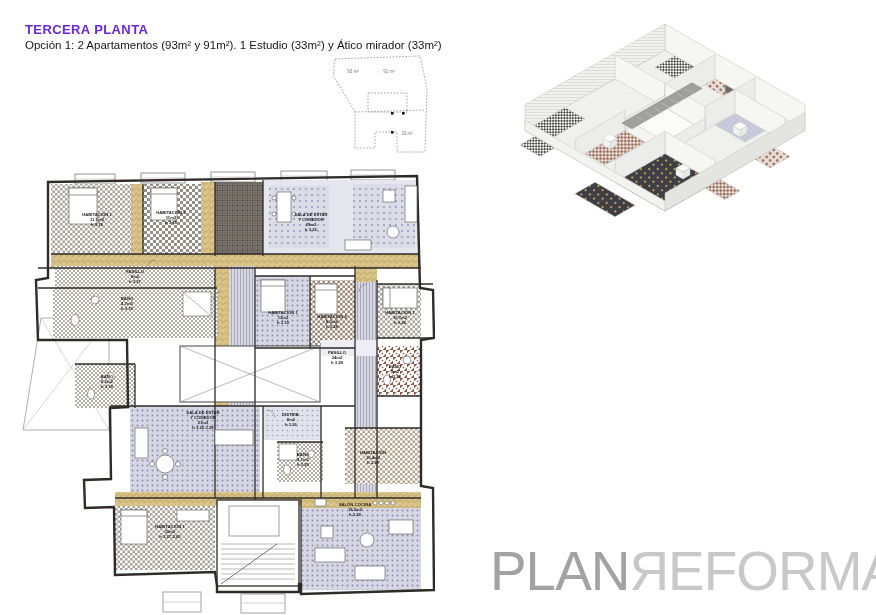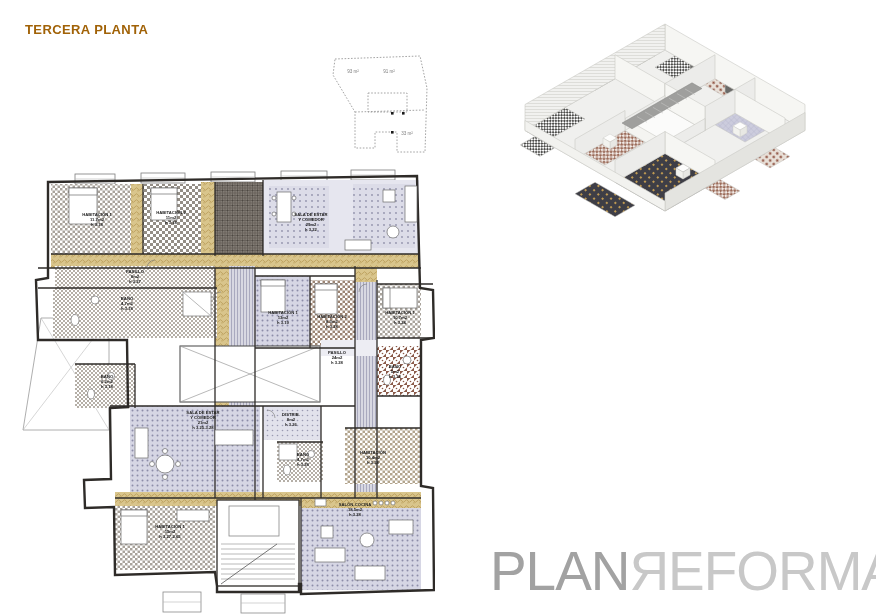--- a/index.html
+++ b/index.html
@@ -1,19 +1,19 @@
 <!DOCTYPE html>
 <html><head>
 <meta charset="utf-8">
 <style>
   html,body{margin:0;padding:0;background:#fff;}
   .page{position:relative;width:876px;height:615px;background:#fff;overflow:hidden;
         font-family:"Liberation Sans",sans-serif;}
   .titleblock{position:absolute;left:25px;top:22px;color:#111;}
-  .titleblock h1{margin:0;font-size:13px;font-weight:600;letter-spacing:.4px;color:#a16207;}
+  .titleblock h1{margin:0;font-size:13px;font-weight:600;letter-spacing:.4px;color:#6d28d9;}
   .titleblock p{margin:2px 0 0 0;font-size:11.5px;color:#151515;}
   .keyplan{position:absolute;left:325px;top:52px;}
   .fp{position:absolute;left:15px;top:168px;}
   .axon{position:absolute;left:505px;top:12px;}
   .fp text{font-size:4.2px;font-weight:bold;fill:#1c1c1c;text-anchor:middle;}
   .keyplan text{font-size:4.6px;fill:#808080;text-anchor:middle;}
   .logo{position:absolute;left:490px;top:543px;font-size:56px;line-height:1;
         letter-spacing:-1px;white-space:nowrap;transform:scaleX(.98);transform-origin:left;}
   .logo .lp{color:#a2a2a2;}
   .logo .lr{color:#c8c8c8;}
@@ -22,20 +22,21 @@
   .fix{fill:#fff;stroke:#777;stroke-width:.7;}
   .thin{stroke:#9a9a9a;stroke-width:.7;fill:none;}
 </style>
 </head>
 <body>
 
 <div class="page">
 
   <div class="titleblock">
     <h1>TERCERA PLANTA</h1>
+    <p>Opción 1: 2 Apartamentos (93m² y 91m²). 1 Estudio (33m²) y Ático mirador (33m²)</p>
   </div>
 
   <svg class="keyplan" width="115" height="108" viewBox="0 0 115 108">
     <g fill="none" stroke="#9a9a9a" stroke-width=".9" stroke-dasharray="1.6,1.6">
       <path d="M10,7 L95,4 L102,36 L100,100 L72,100 L72,80 L50,80 L50,96 L30,96 L30,60 L8,23 Z"></path>
       <rect x="43" y="41" width="39" height="19"></rect>
       <path d="M30,60 L100,58"></path>
     </g>
     <g fill="#1a1a1a">
       <rect x="66" y="60" width="2.6" height="2.6"></rect>

